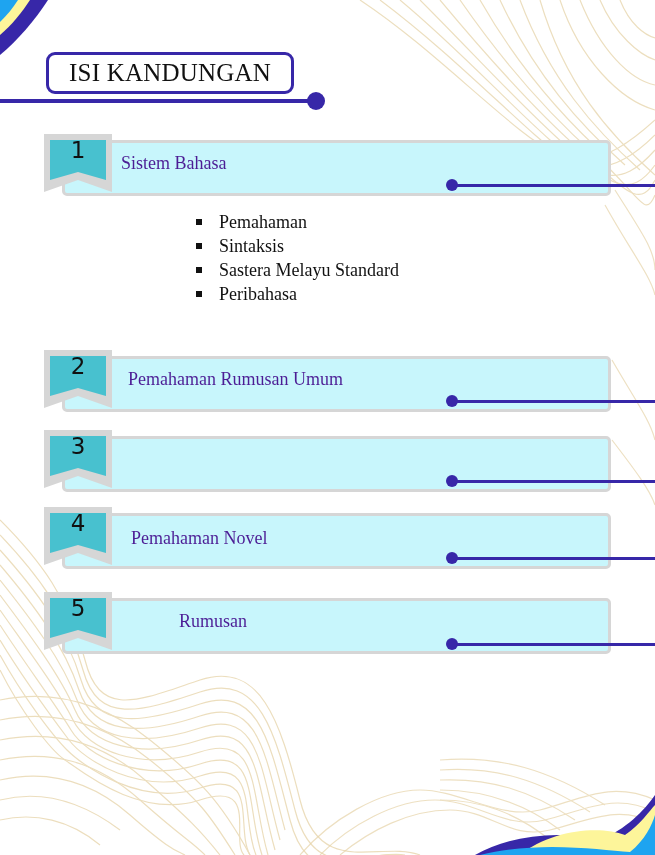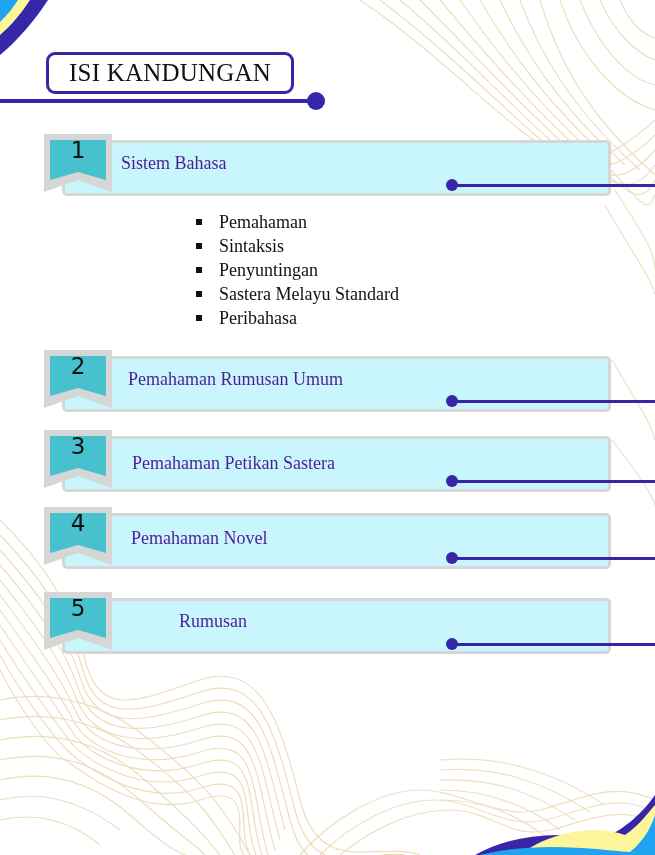--- a/index.html
+++ b/index.html
@@ -107,21 +107,20 @@
     <div class="badge-num">1</div>
   </div>
   <div class="label" style="left:121px;">Sistem Bahasa</div>
   <div class="connector-dot" style="top:45px;"></div>
   <div class="connector" style="top:50px;"></div>
 </div>
 
 <ul class="sublist">
   <li><span class="bullet"></span><span>Pemahaman</span></li>
   <li><span class="bullet"></span><span>Sintaksis</span></li>
-  <li><span class="bullet"></span><span>Penyuntingan</span></li>
   <li><span class="bullet"></span><span>Sastera Melayu Standard</span></li>
   <li><span class="bullet"></span><span>Peribahasa</span></li>
 </ul>
 
 <div class="item" style="top:350px;">
   <div class="card"></div>
   <div class="badge-wrap">
     <svg width="68" height="58" viewBox="0 0 68 58">
       <path d="M0 0 H68 V58 L34 46 L0 58 Z" fill="#d6d6d6"></path>
       <path d="M6 6 H62 V46 L34 38 L6 46 Z" fill="#48c1cf"></path>
@@ -135,21 +134,20 @@
 
 <div class="item" style="top:430px;">
   <div class="card"></div>
   <div class="badge-wrap">
     <svg width="68" height="58" viewBox="0 0 68 58">
       <path d="M0 0 H68 V58 L34 46 L0 58 Z" fill="#d6d6d6"></path>
       <path d="M6 6 H62 V46 L34 38 L6 46 Z" fill="#48c1cf"></path>
     </svg>
     <div class="badge-num">3</div>
   </div>
-  <div class="label" style="left:132px; top:4px;">Pemahaman Petikan Sastera</div>
   <div class="connector-dot" style="top:45px;"></div>
   <div class="connector" style="top:50px;"></div>
 </div>
 
 <div class="item" style="top:507px;">
   <div class="card"></div>
   <div class="badge-wrap">
     <svg width="68" height="58" viewBox="0 0 68 58">
       <path d="M0 0 H68 V58 L34 46 L0 58 Z" fill="#d6d6d6"></path>
       <path d="M6 6 H62 V46 L34 38 L6 46 Z" fill="#48c1cf"></path>

